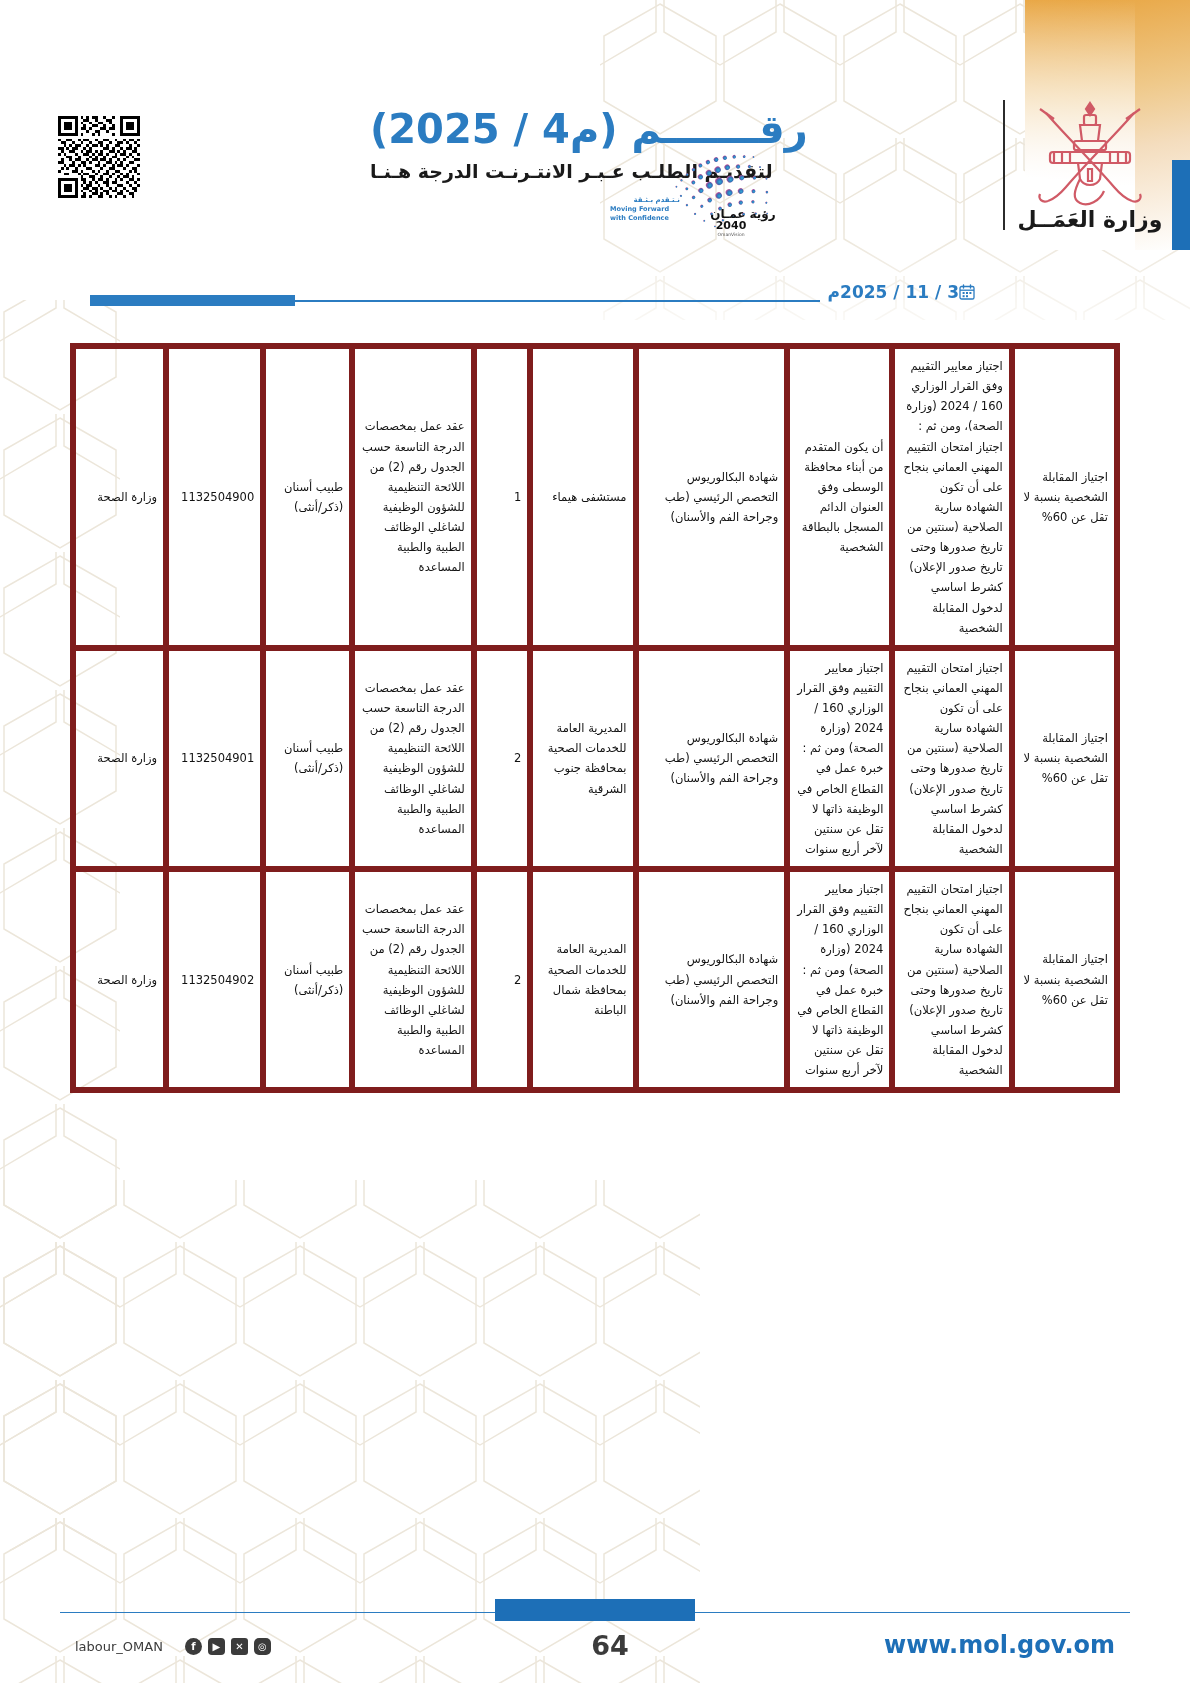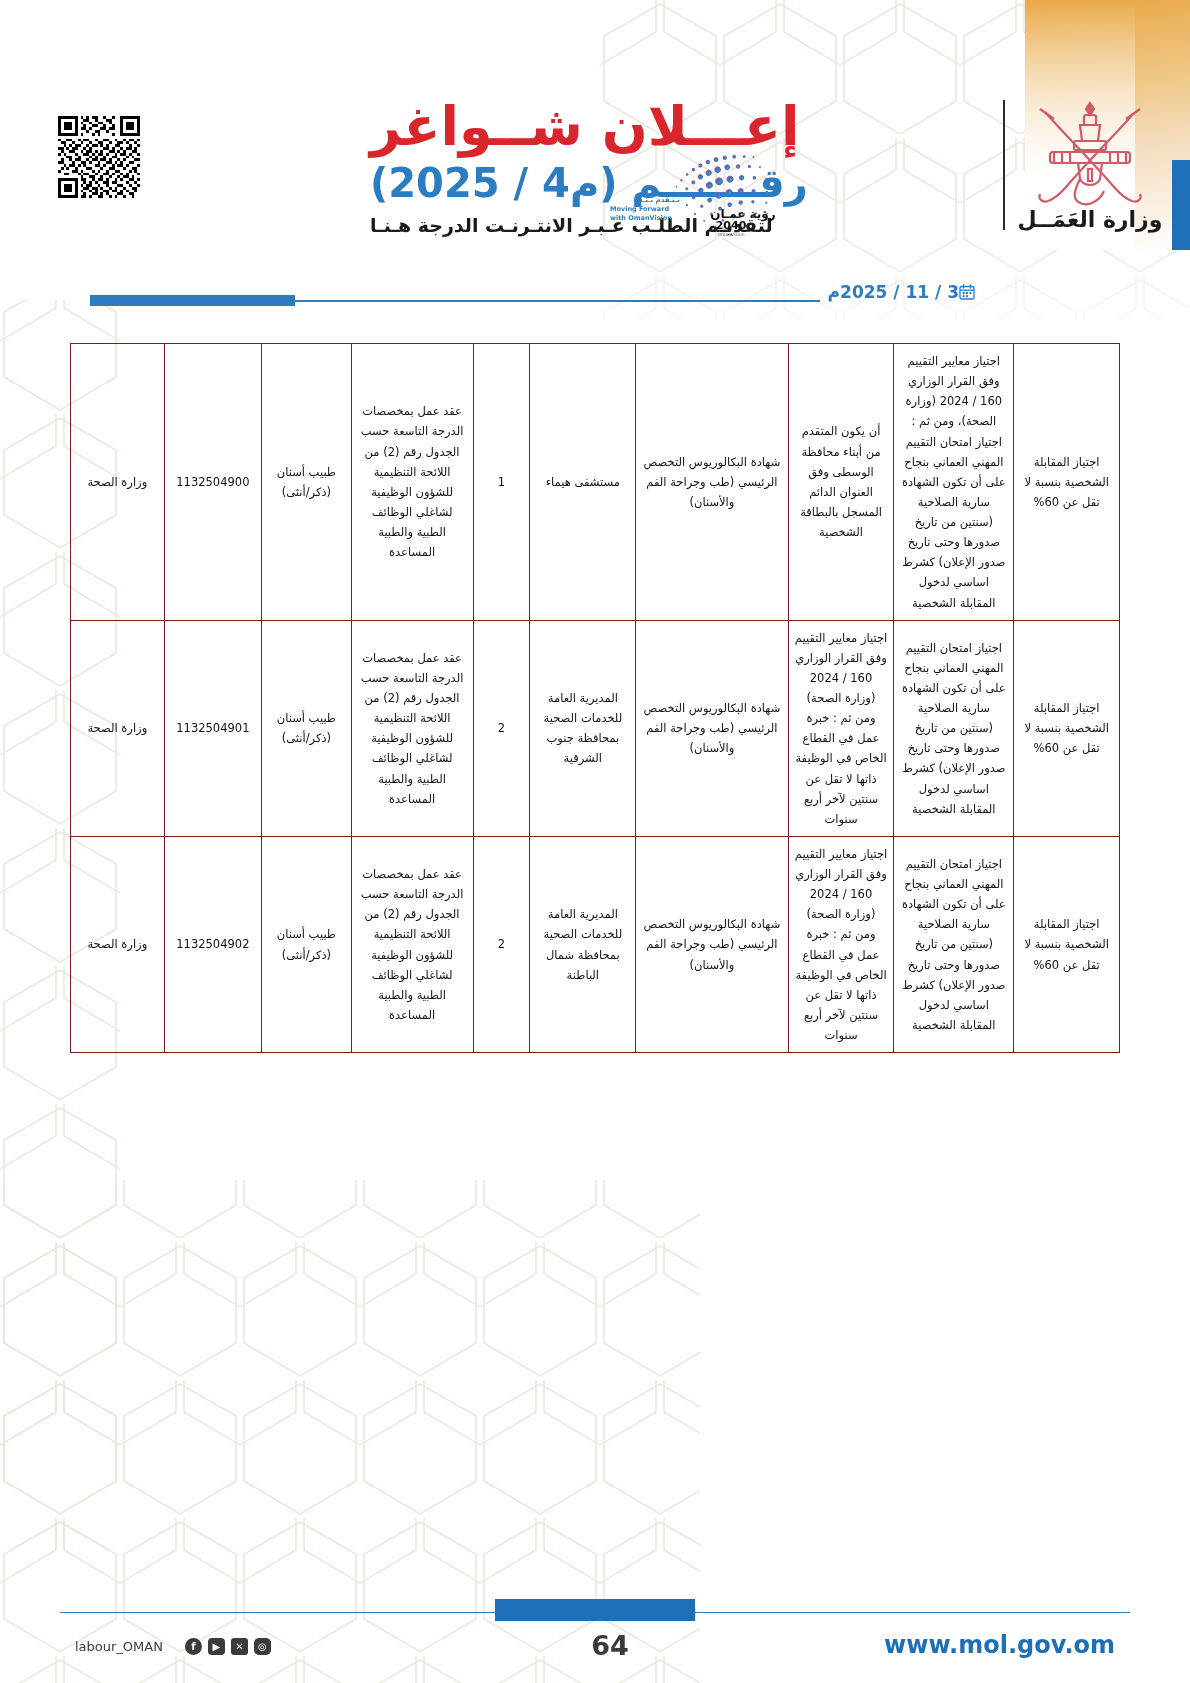--- a/index.html
+++ b/index.html
@@ -89,24 +89,23 @@
     position:absolute; top:295px; right:895px; width:205px; height:11px; background:#2b7cc1;
   }
 
   
   .table-wrap { position:relative; z-index:5; margin:23px 70px 0 70px; }
   table.vac {
     width:1050px; border-collapse:collapse; background:transparent;
     table-layout:fixed;
   }
   table.vac td {
-    border:1px solid #7f1d1d;
+    border:6px solid #7f1d1d;
     padding:7px 6px;
     vertical-align:middle;
-    text-align:center;
     font-size:11.5px;
     line-height:1.75;
     color:#111;
     font-family:"DejaVu Sans","Liberation Sans",sans-serif;
   }
   td.c-entity   { width:92px; }
   td.c-code     { width:96px; }
   td.c-job      { width:88px; }
   td.c-salary   { width:120px; }
   td.c-count    { width:56px; font-size:12px; }
@@ -403,21 +402,20 @@
           <rect x="14" y="28" width="2" height="1"></rect>
         <rect x="18" y="28" width="1" height="1"></rect>
           <rect x="20" y="28" width="1" height="1"></rect>
           <rect x="23" y="28" width="1" height="1"></rect>
           <rect x="26" y="28" width="1" height="1"></rect>
       </g>
     </svg>
   </div>
 
   <div class="title-wrap">
-    <div class="title-main">إعـــلان شــواغر</div>
     <div class="title-sub">رقـــــــم (م4 / 2025)</div>
     <div class="title-link">لتقديـم الطلـب عـبـر الانتـرنـت الدرجة هـنـا</div>
   </div>
 
   <div class="vision-logo">
     <svg width="135" height="110" viewBox="0 0 135 110" xmlns="http://www.w3.org/2000/svg">
       <defs>
         <radialGradient id="vgrad" cx="52%" cy="62%" r="60%">
           <stop offset="0%" stop-color="#3aa7d8"></stop>
           <stop offset="45%" stop-color="#2a7fbe"></stop>
@@ -495,21 +493,21 @@
       </g>
       <text x="78" y="88" font-family="DejaVu Sans, sans-serif" font-size="12" font-weight="700" fill="#111" text-anchor="middle" direction="rtl">رؤية عمـان</text>
       <text x="66" y="99" font-family="DejaVu Sans, sans-serif" font-size="11" font-weight="700" fill="#111" text-anchor="middle">2040</text>
       <text x="66" y="106" font-family="DejaVu Sans, sans-serif" font-size="4.5" fill="#555" text-anchor="middle">OmanVision</text>
     </svg>
   </div>
 
   <div class="moving-fwd">
     <div class="ar">نـتـقدم بـثـقة</div>
     <div>Moving Forward</div>
-    <div>with OmanVision</div>
+    <div>with Confidence</div>
   </div>
 
   <div class="divider-v"></div>
 
   <div class="ministry-logo">
     <svg width="160" height="145" viewBox="0 0 160 145" xmlns="http://www.w3.org/2000/svg">
       <g stroke="#d05a66" fill="none" stroke-width="2.2">
 
         <path d="M36 18 C55 40, 78 62, 104 92 C110 99, 116 104, 122 106"></path>
         <path d="M124 18 C105 40, 82 62, 56 92 C50 99, 44 104, 38 106"></path>

